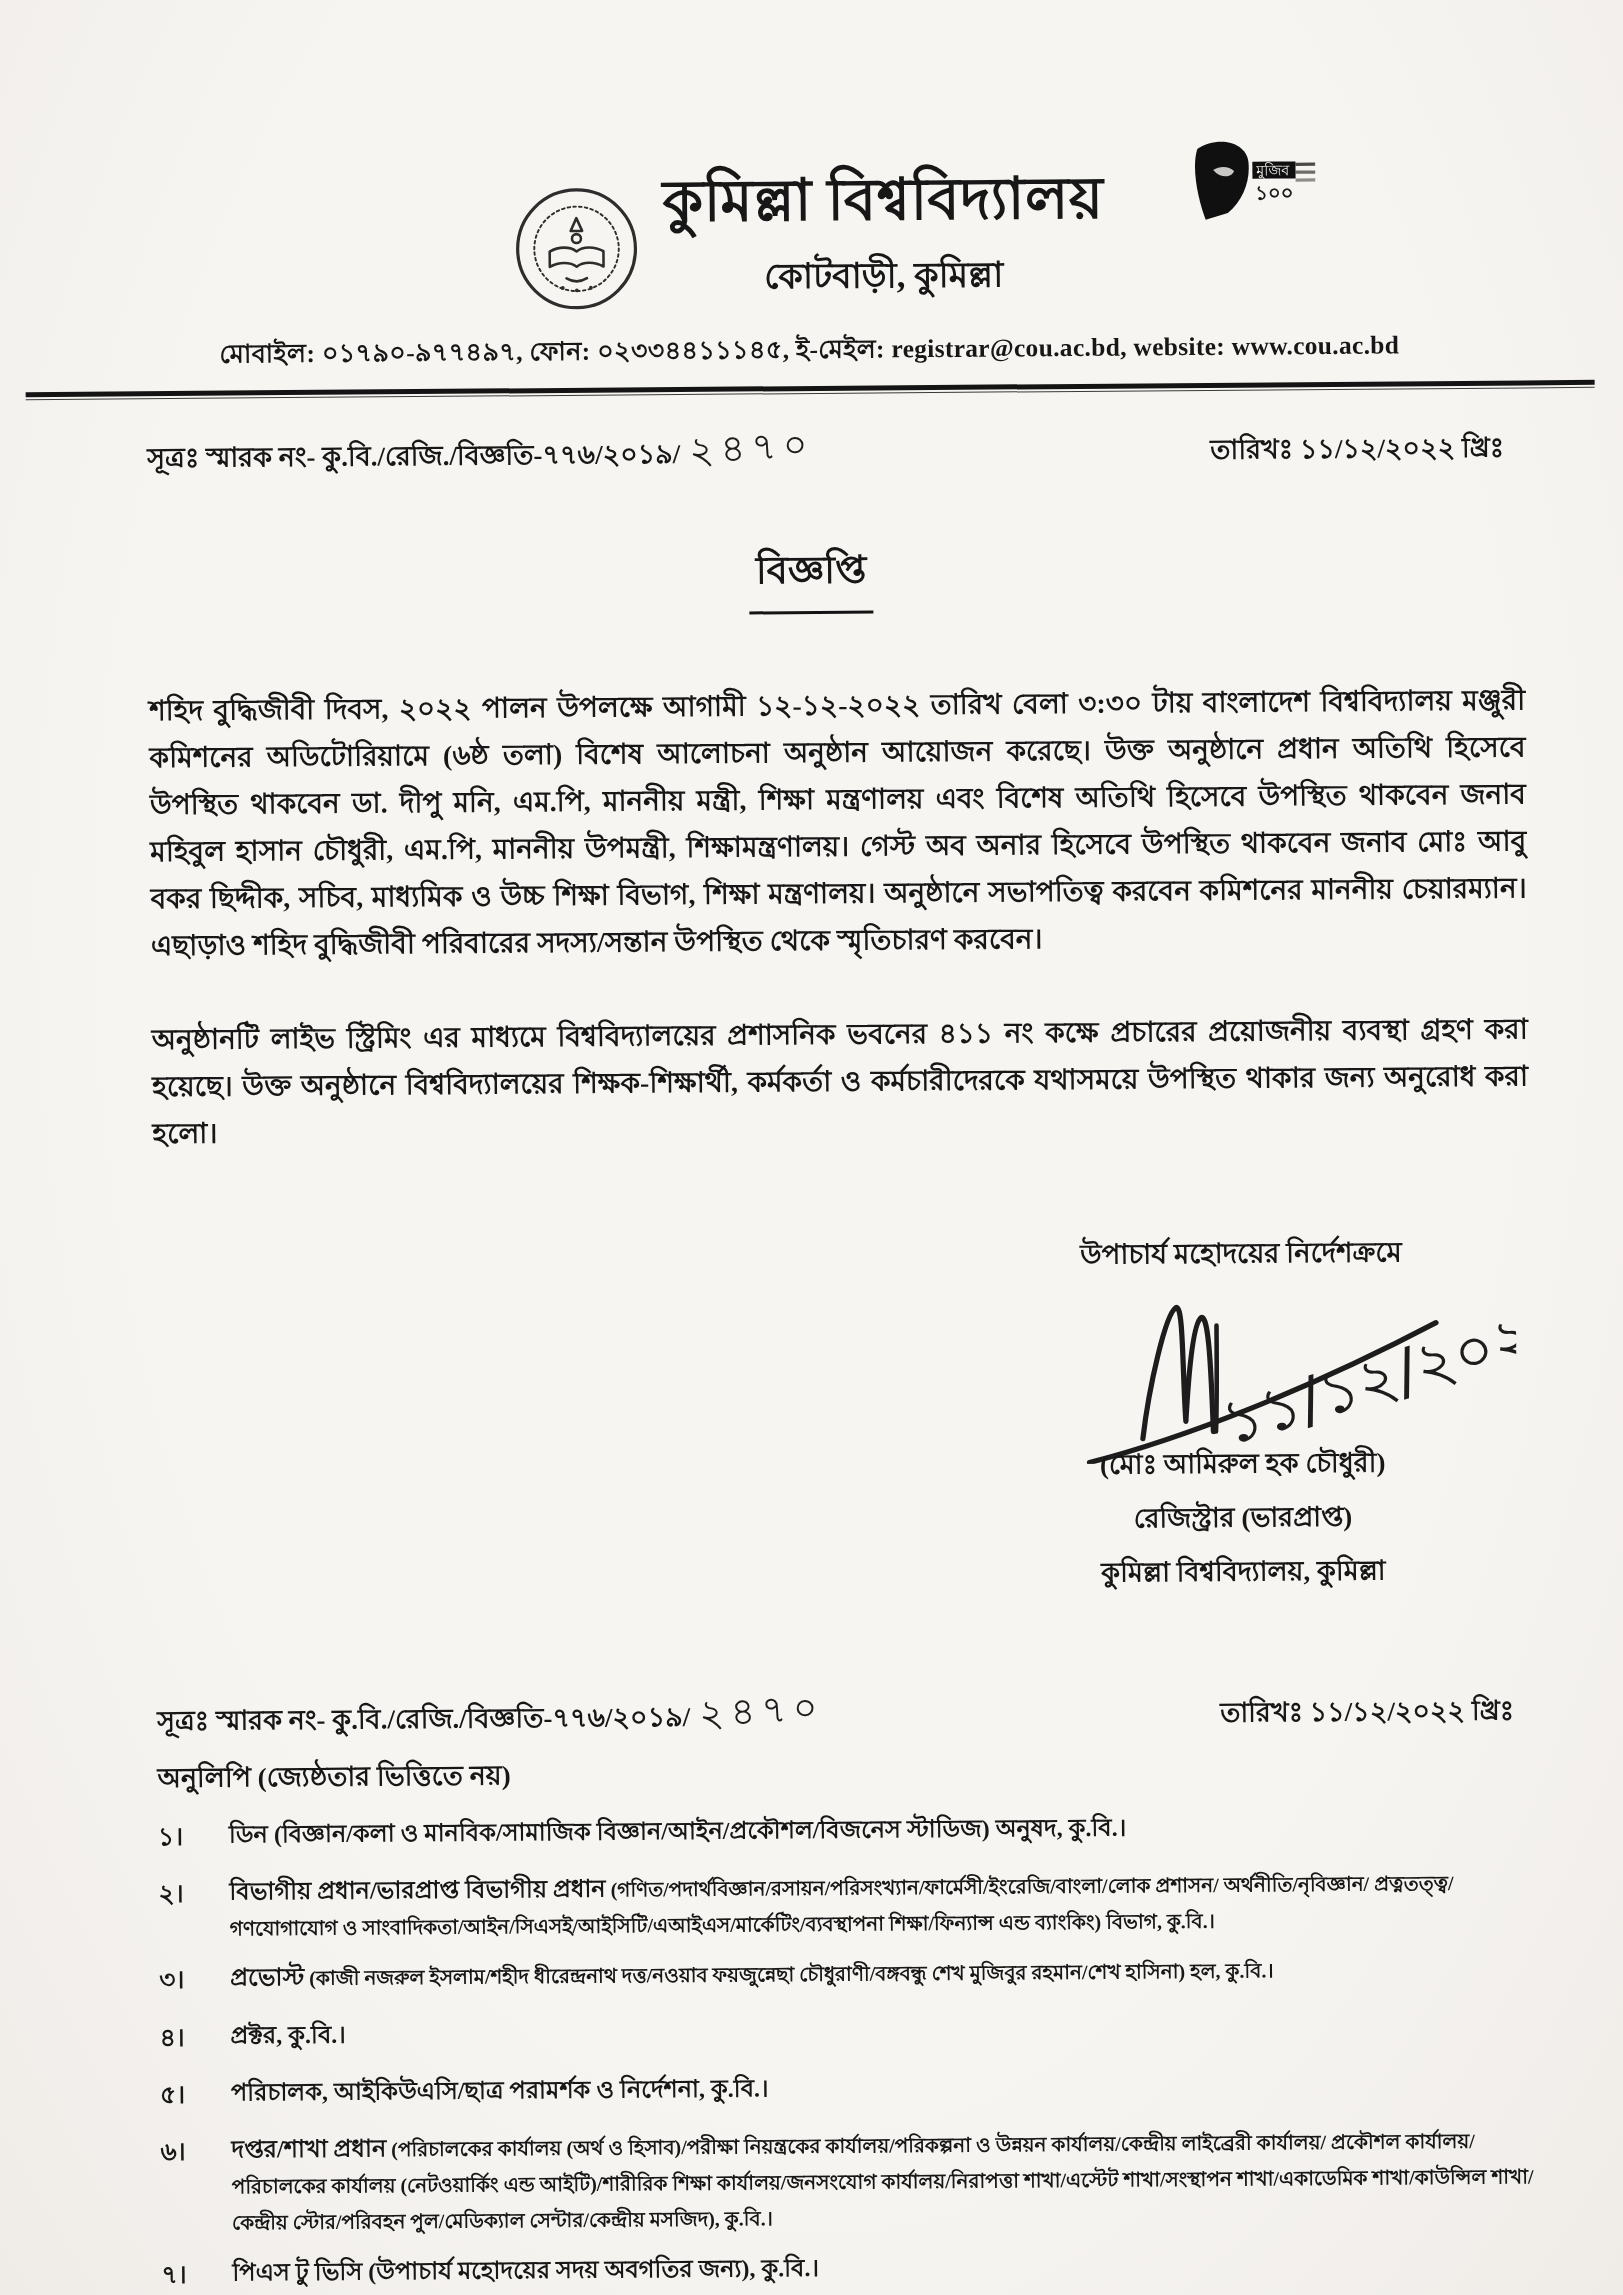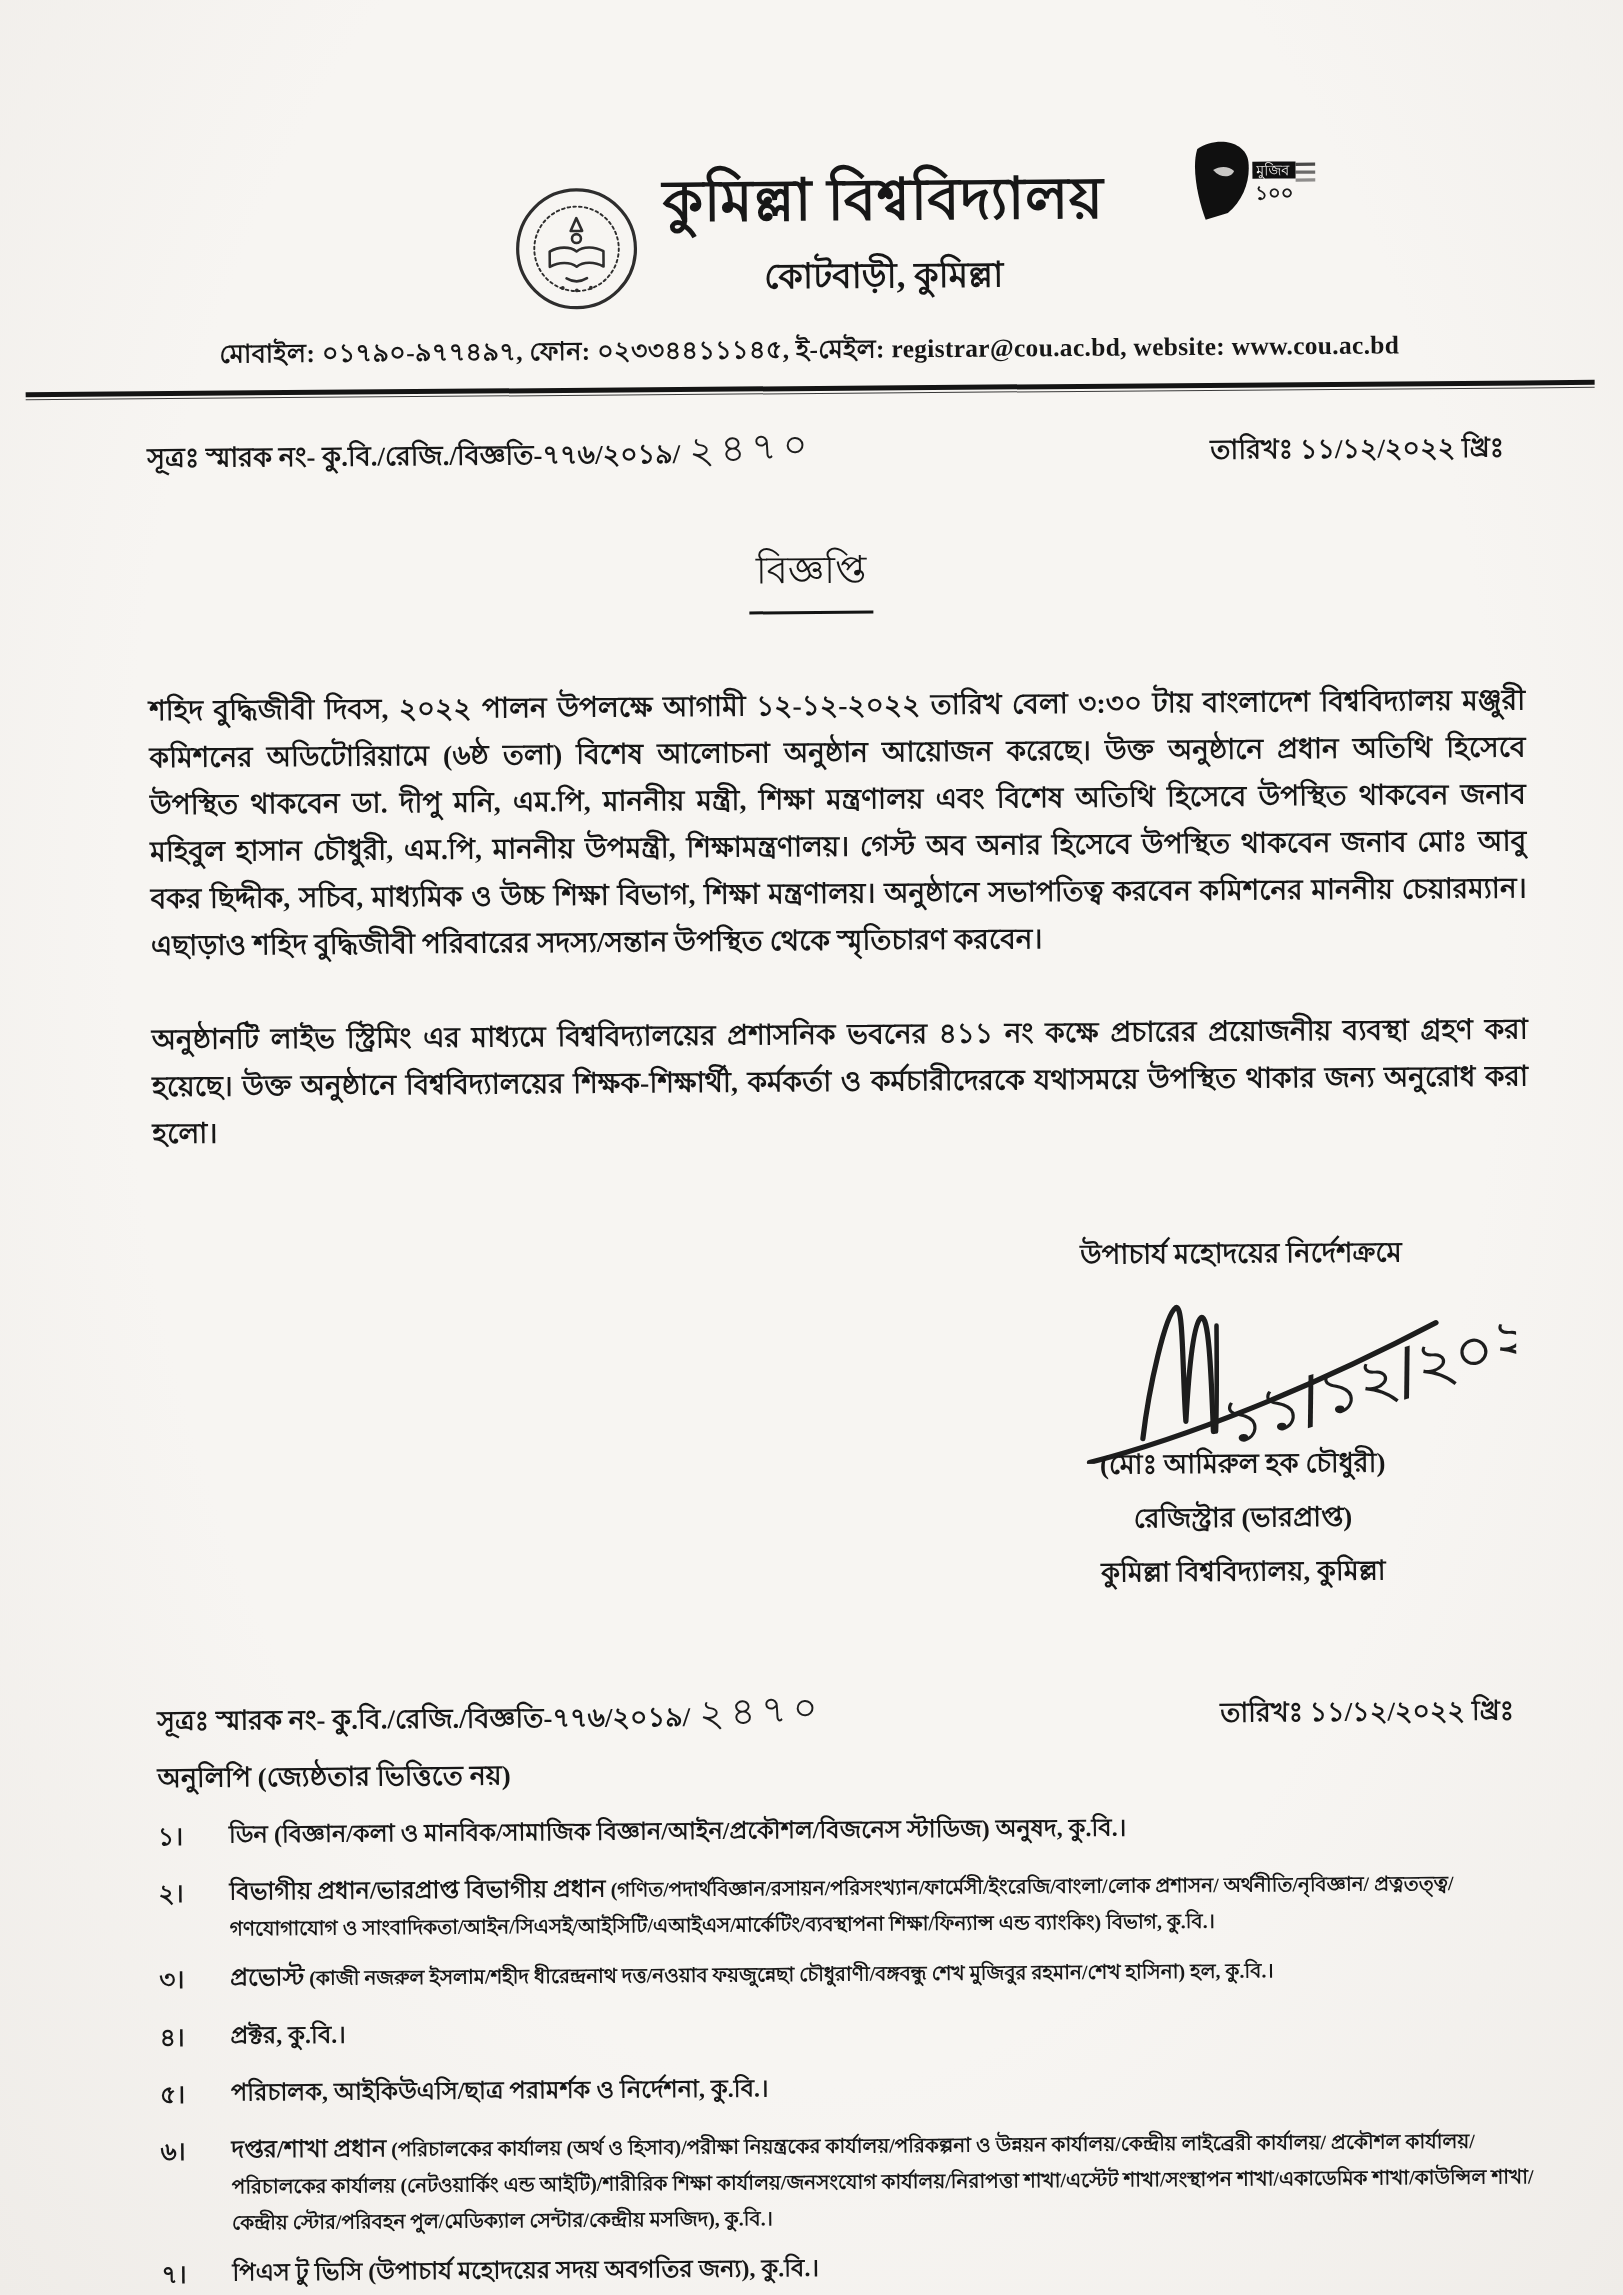--- a/index.html
+++ b/index.html
@@ -32,21 +32,21 @@
   .ref-row{display:flex;justify-content:space-between;align-items:flex-end;
            padding:22px 118px 0 149px;font-size:27px;font-weight:bold;}
   .memo-cell{display:flex;align-items:flex-end;gap:9.2px;}
   .handwritten-no{
     font-size:38px;font-weight:normal;letter-spacing:6.5px;
     transform:rotate(-3deg) translateY(3.9px);color:#1d1d1d;
     font-family:"DejaVu Sans",sans-serif;
   }
   
   .title-wrap{text-align:center;margin-top:63px;}
-  .notice-title{display:inline-block;font-size:38px;font-weight:normal;
+  .notice-title{display:inline-block;font-size:38px;font-weight:bold;
     border-bottom:3.3px solid #141414;padding:0 6.5px 6.5px 6.5px;}
   
   .para{
     margin:0;padding:0 99px 0 149px;text-align:justify;
     font-size:28px;font-weight:600;line-height:1.68;
   }
   .para.first{margin-top:68px;}
   .para.second{margin-top:47px;}
   
   .sig-block{width:497px;margin:84px 139px 0 auto;text-align:center;}

